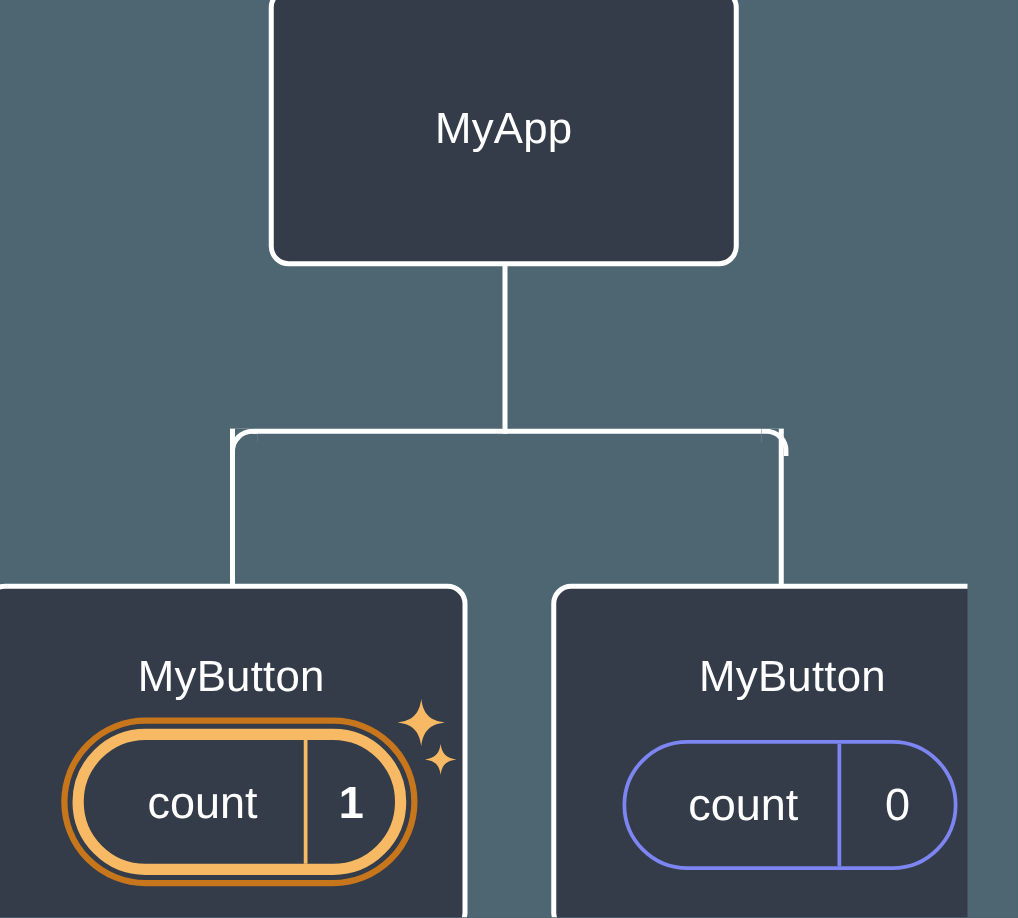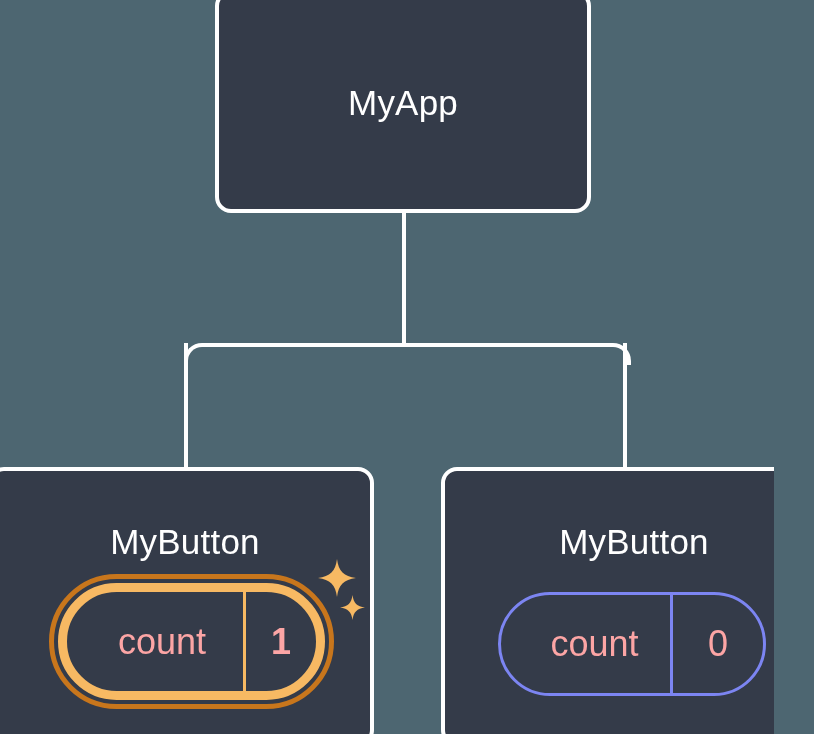--- a/index.html
+++ b/index.html
@@ -130,21 +130,21 @@
   .pill-plain {
     left: 53px;
     top: 121px;
     width: 268px;
     height: 104px;
   }
   .pill-key, .pill-val {
     display: flex;
     align-items: center;
     justify-content: center;
-    color: #fca5a5;
+    color: #ffffff;
     font-size: 36px;
     font-weight: 400;
   }
   .pill-plain .pill-key {
     width: 171px;
     justify-content: center;
     padding-left: 18px;
     box-sizing: border-box;
   }
   .pill-plain .pill-val {

